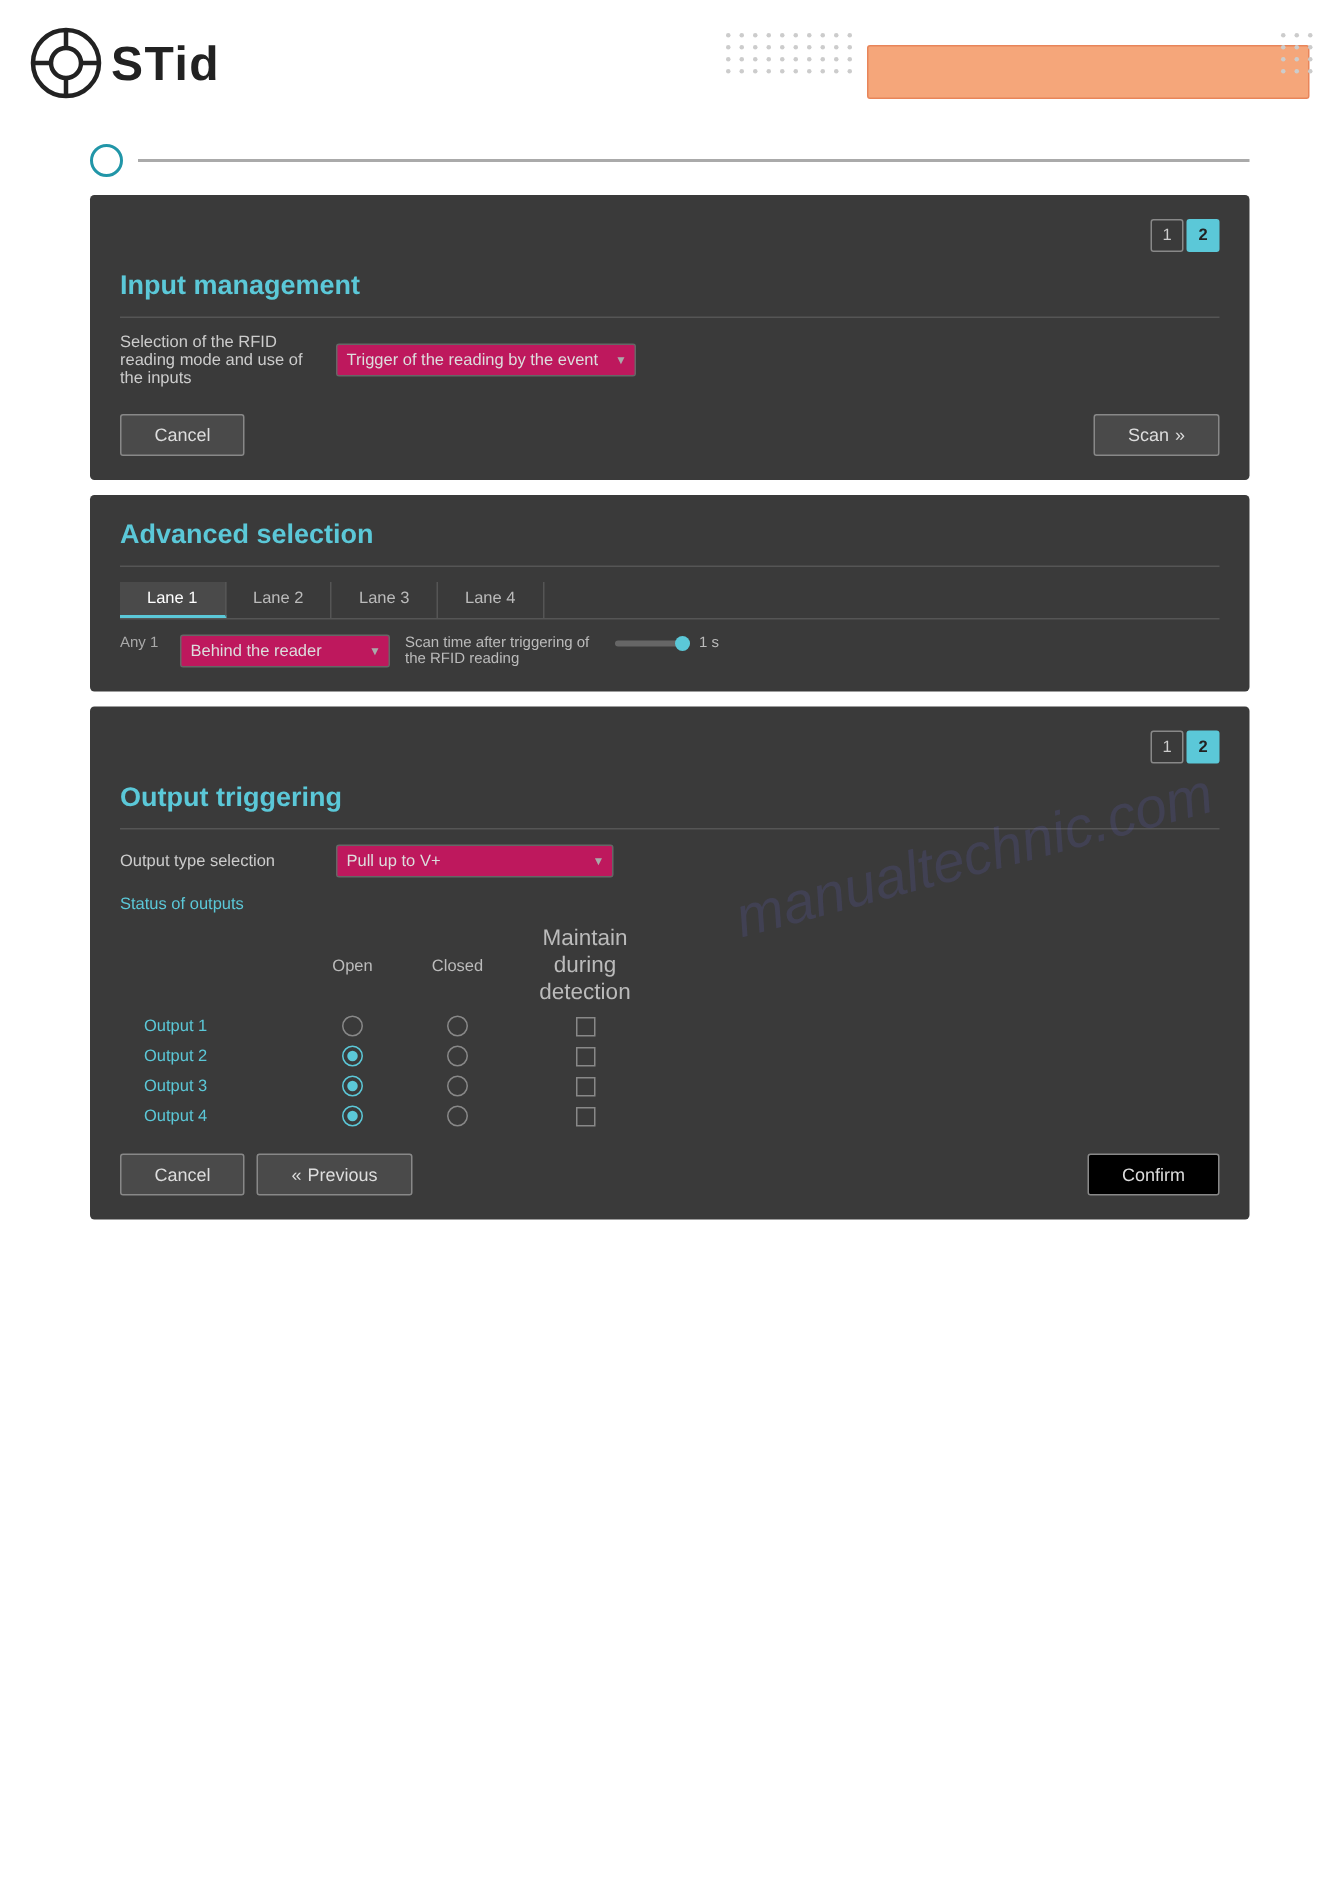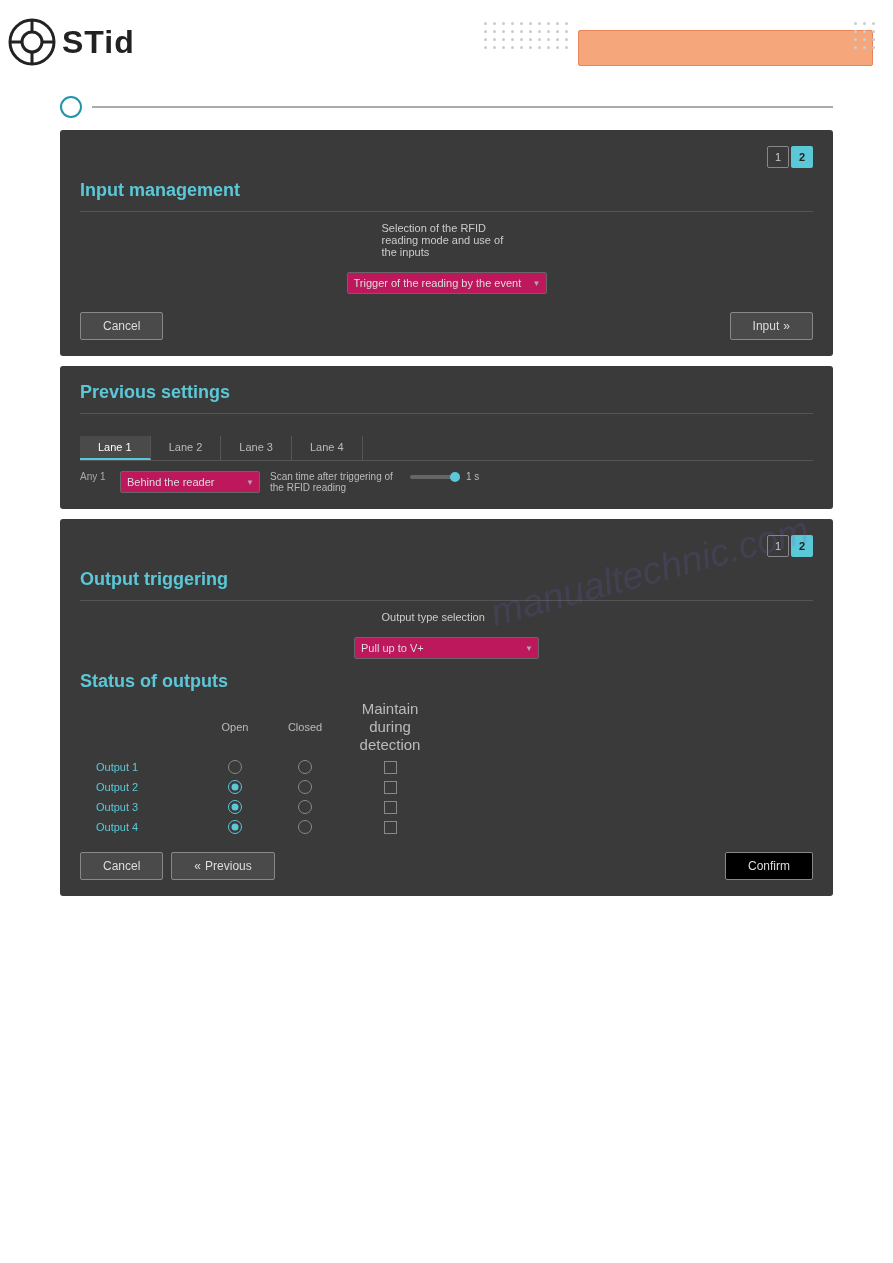--- a/index.html
+++ b/index.html
@@ -7,21 +7,21 @@
       font-family: Arial, sans-serif;
       background: #fff;
       width: 893px;
       min-height: 1263px;
       position: relative;
     }
 
     
     .header {
       display: flex;
-      padding: 18px 20px 10px 8px;
+      padding: 18px 20px 10px 20px;
       border-bottom: none;
       position: relative;
     }
     .logo-container {
       display: flex;
       align-items: center;
     }
     .logo-icon {
       width: 48px;
       height: 48px;
@@ -105,21 +105,20 @@
       font-size: 11px;
       color: #bbb;
       margin-bottom: 14px;
     }
 
     .field-row {
       display: flex;
       align-items: center;
       gap: 14px;
       margin-bottom: 12px;
-      flex-direction: column;
     }
     .field-label {
       font-size: 11px;
       color: #ccc;
       width: 130px;
       flex-shrink: 0;
     }
     .select-field {
       background: #be185d;
       border: 1px solid #666;
@@ -215,21 +214,20 @@
       display: flex;
       border-bottom: 1px solid #555;
       margin-bottom: 10px;
     }
     .tab-item {
       padding: 5px 18px;
       font-size: 11px;
       color: #bbb;
       cursor: pointer;
       border-right: 1px solid #555;
-      margin-top: 12px;
     }
     .tab-item:first-child {
       border-left: none;
     }
     .tab-item.active-tab {
       color: #fff;
       background: #4a4a4a;
       border-bottom: 2px solid #5bc8d8;
     }
 
@@ -526,28 +524,28 @@
           <option>Trigger of the reading by the event</option>
           <option>Continuous reading</option>
           <option>Manual trigger</option>
         </select>
       </div>
     </div>
 
     <div class="btn-row">
       <button class="btn">Cancel</button>
       <button class="btn btn-next">
-        <span>Input</span>
+        <span>Scan</span>
         <span>»</span>
       </button>
     </div>
   </div>
 
   <div class="panel">
-    <div class="panel-title">Previous settings</div>
+    <div class="panel-title">Advanced selection</div>
     <div class="panel-divider"></div>
 
     <div class="tabs-row">
       <div class="tab-item active-tab">Lane 1</div>
       <div class="tab-item">Lane 2</div>
       <div class="tab-item">Lane 3</div>
       <div class="tab-item">Lane 4</div>
     </div>
 
     <div class="adv-row">
@@ -584,21 +582,21 @@
       <div class="output-select-wrapper">
         <select class="select-field" style="width:185px;">
           <option>Pull up to V+</option>
           <option>Push-Pull</option>
           <option>Open drain</option>
         </select>
       </div>
     </div>
 
     <div>
-      <div style="font-size:18px; color:#5bc8d8; margin-bottom:8px; margin-top:4px;font-weight:bold;">Status of outputs</div>
+      <div style="font-size:11px; color:#5bc8d8; margin-bottom:8px; margin-top:4px;">Status of outputs</div>
 
       <div class="status-header-row">
         <div class="status-col-label"></div>
         <div class="status-col">Open</div>
         <div class="status-col">Closed</div>
         <div class="status-col-maintain" style="font-size:15px; color:#bbb; text-align:center; line-height:1.2;">Maintain during detection</div>
       </div>
 
       <div class="status-data-row">
         <div class="output-row-label">Output 1</div>

